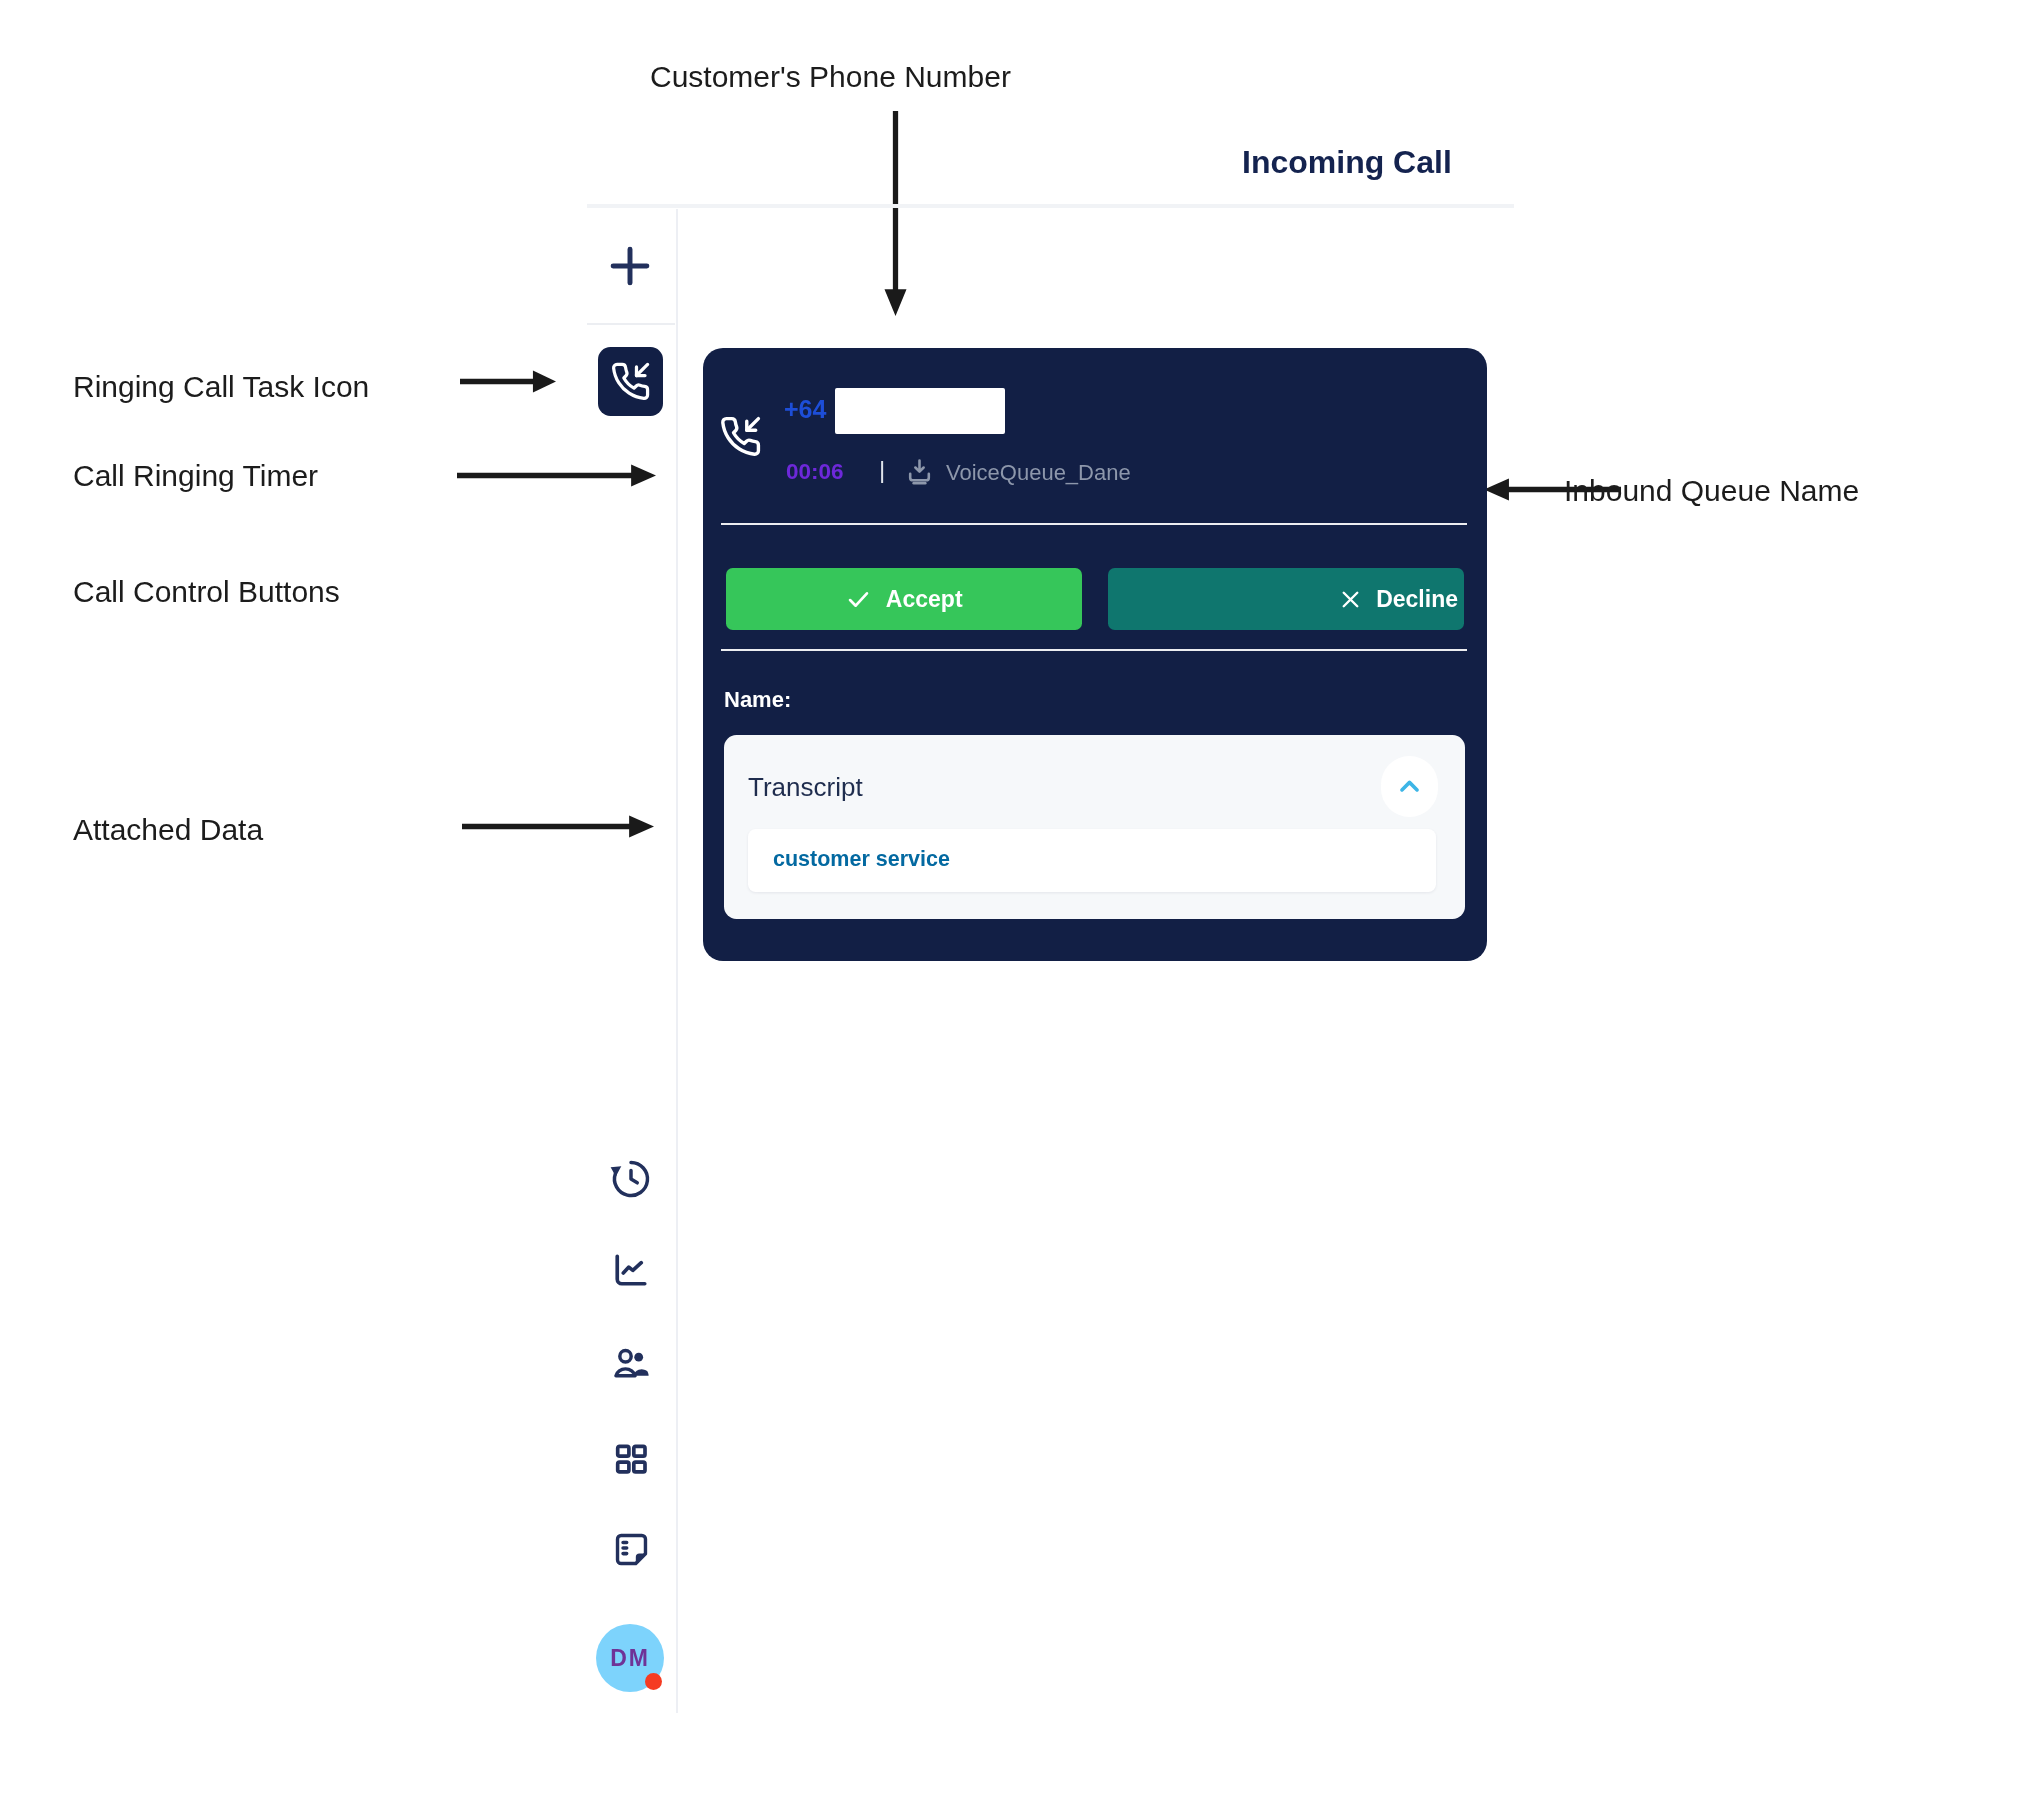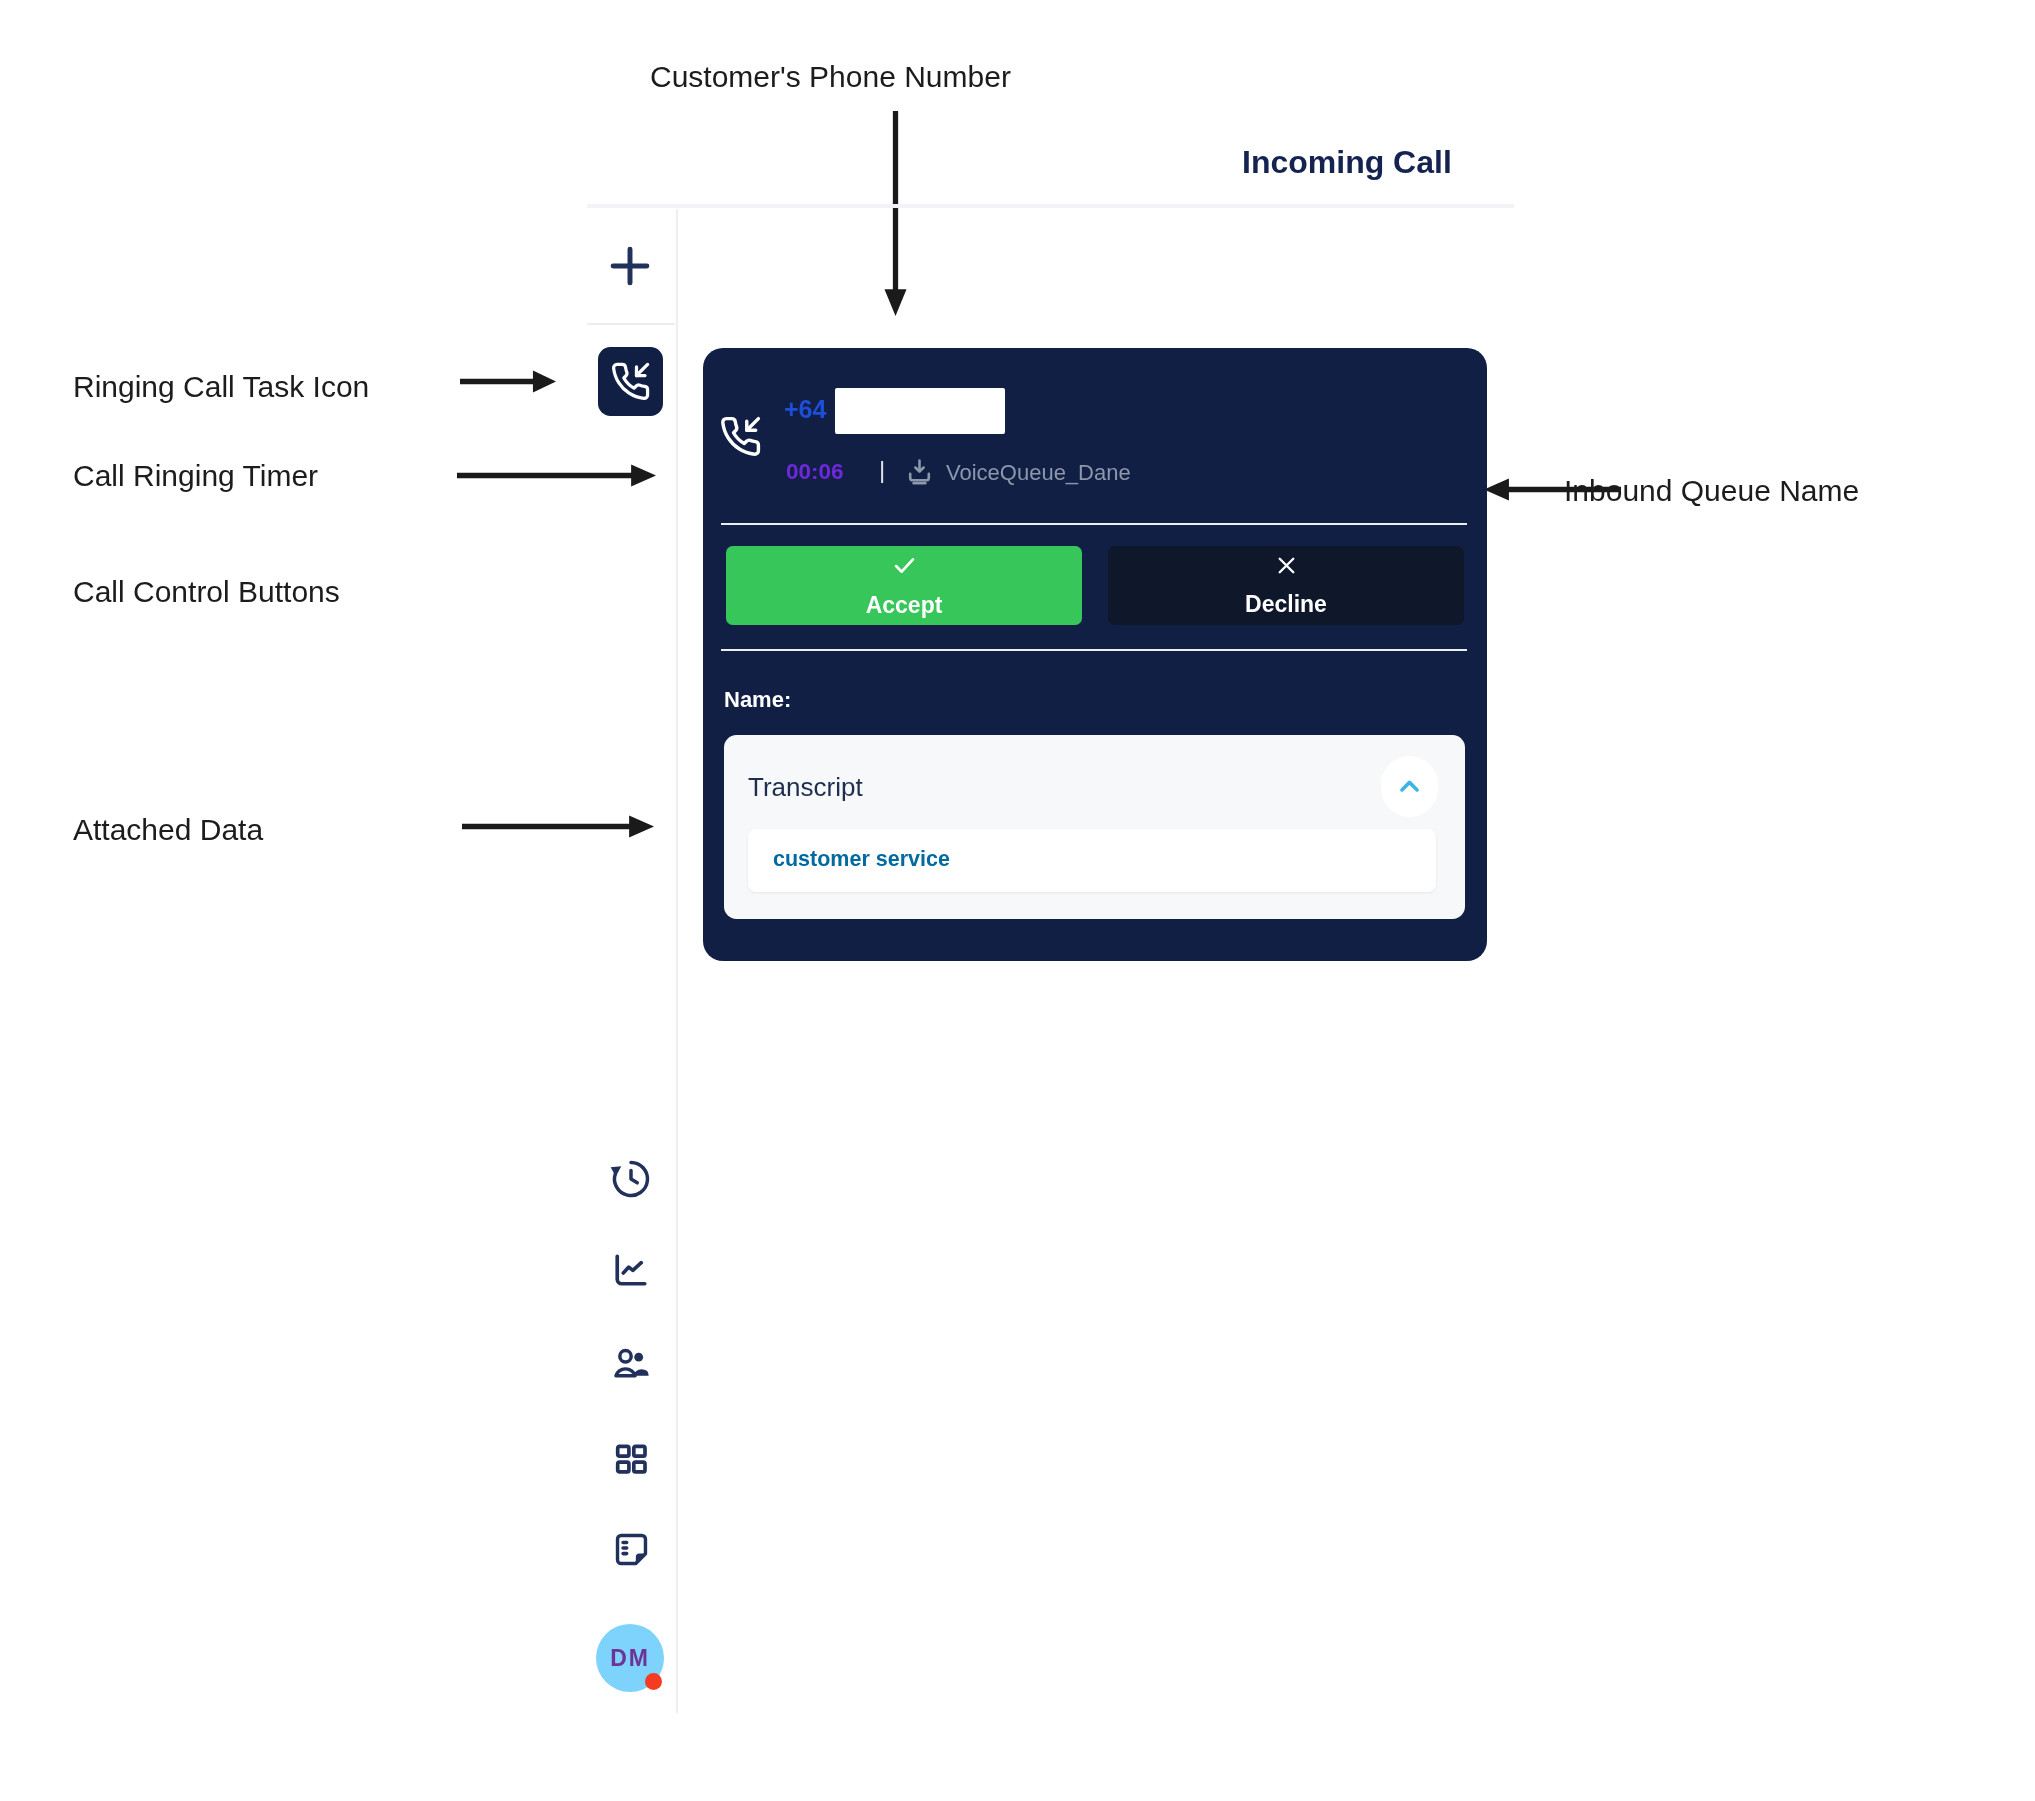--- a/index.html
+++ b/index.html
@@ -28,24 +28,24 @@
   .card-phone-icon{position:absolute;left:696px;top:415px;}
   .phone-prefix{position:absolute;left:761px;top:395px;font-size:25px;font-weight:700;color:#1d4ed8;}
   .redaction-box{position:absolute;left:812px;top:388px;width:170px;height:46px;background:#ffffff;border-radius:1.9px;}
   .timer-text{position:absolute;left:763px;top:459px;font-size:22.5px;font-weight:700;color:#6d28d9;}
   .timer-sep{position:absolute;left:856px;top:456px;font-size:24px;font-weight:400;color:#dfe3ea;}
   .dl-icon{position:absolute;left:881px;top:456px;}
   .queue-name{position:absolute;left:923px;top:460px;font-size:22px;font-weight:400;color:#8d97ab;}
   .card-divider{position:absolute;height:1.9px;background:rgba(255,255,255,0.92);}
   .cd-1{left:698px;top:523px;width:746px;}
   .cd-2{left:698px;top:649px;width:746px;}
-  .btn{position:absolute;top:546px;height:79px;border:none;border-radius:6.7px;display:flex;align-items:center;justify-content:center;gap:13.4px;cursor:pointer;flex-direction:column;}
+  .btn{position:absolute;top:568px;height:62px;border:none;border-radius:6.7px;display:flex;align-items:center;justify-content:center;gap:13.4px;cursor:pointer;}
   .btn-label{font-size:23px;font-weight:700;color:#ffffff;}
   .accept-btn{left:703px;width:356px;background:#36c65a;}
-  .decline-btn{left:1085px;width:356px;background:#0f172a;}
+  .decline-btn{left:1085px;width:356px;background:#0f766e;justify-content:flex-end;}
   .name-label{position:absolute;left:701px;top:687px;font-size:22px;font-weight:700;color:#ffffff;}
   .transcript-panel{position:absolute;left:701px;top:735px;width:741px;height:184px;border-radius:12.4px;background:#f6f8fa;}
   .transcript-title{position:absolute;left:725px;top:772px;font-size:26px;font-weight:400;color:#1f2d4e;}
   .chevron-btn{position:absolute;left:1358px;top:756px;width:57px;height:61px;border:none;border-radius:29px;background:#ffffff;display:flex;align-items:center;justify-content:center;cursor:pointer;}
   .transcript-box{position:absolute;left:725px;top:829px;width:688px;height:63px;background:#ffffff;border-radius:7.7px;box-shadow:0 1px 2.9px rgba(20,30,60,0.08);}
   .transcript-content{position:absolute;left:750px;top:847px;font-size:21.5px;font-weight:700;color:#0369a1;}
 </style>
 </head>
 <body>
 

